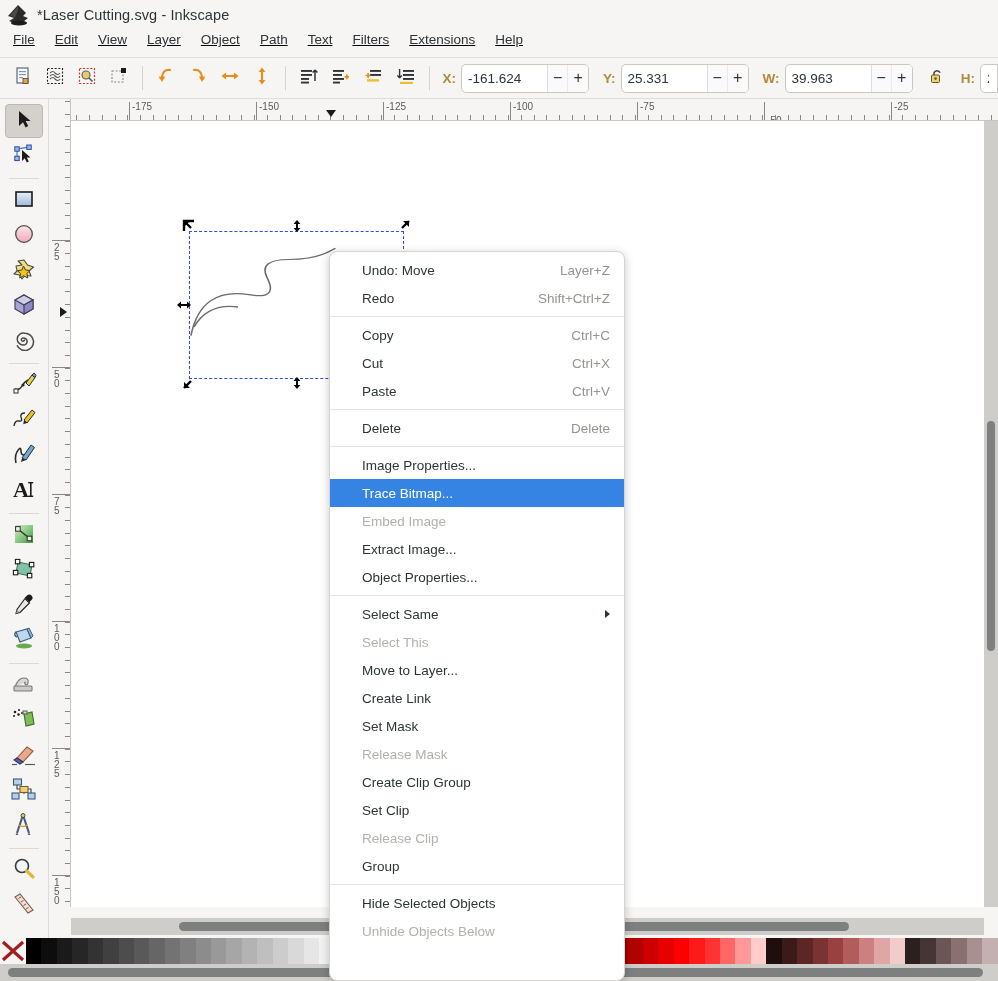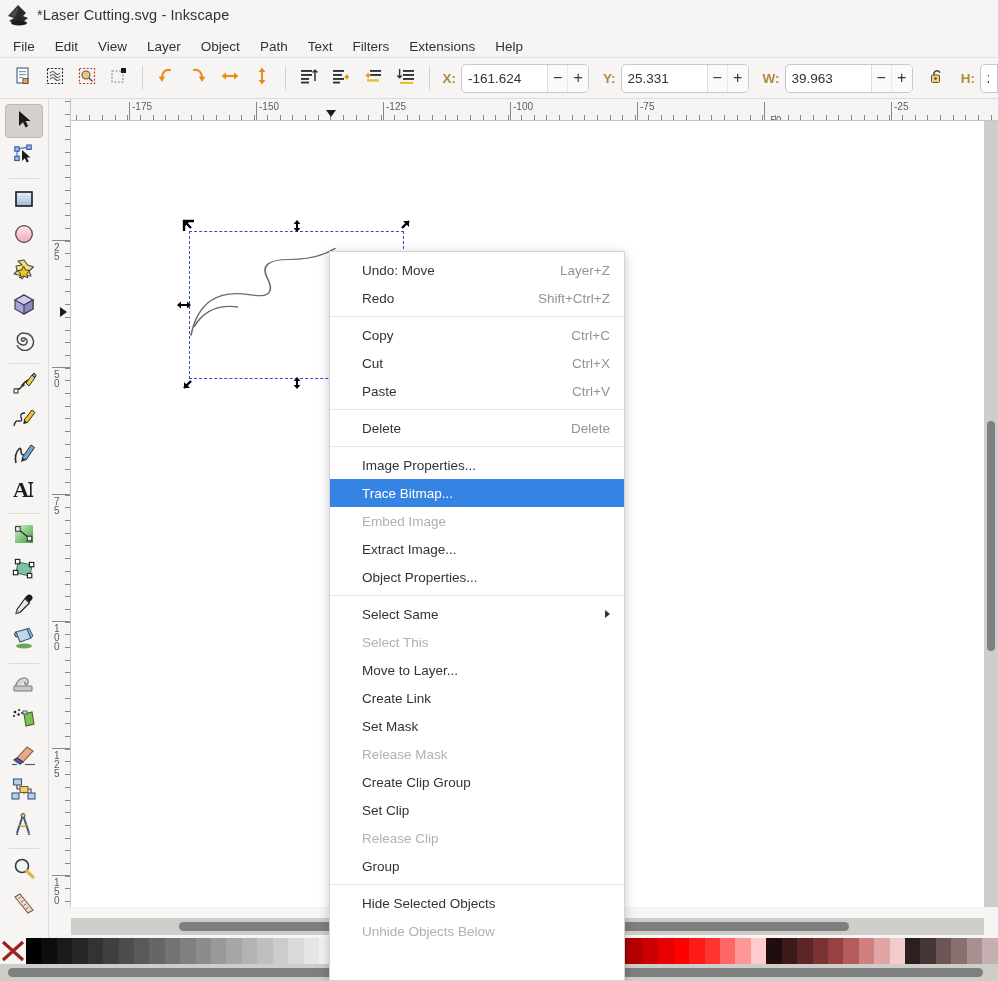--- a/index.html
+++ b/index.html
@@ -25,22 +25,23 @@
   #titlebar .app-icon { width: 30px; height: 22px; margin-left: 5px; position: relative; }
   #titlebar .title-text {
     font-size: 14.5px; color: #2e3436; margin-left: 2px;
     letter-spacing: 0.1px;
   }
 
   
   #menubar {
     position: absolute; left: 0; top: 29px; width: 998px; height: 29px;
     background: #f6f5f4;
-    display: flex; align-items: flex-end;
+    display: flex; align-items: flex-start;
     border-bottom: 1px solid #e2e0de;
+    text-decoration: underline;
   }
   #menubar .mi {
     font-size: 13.5px; color: #2e3436;
     padding: 3px 10px; cursor: default; white-space: nowrap;
   }
   #menubar .mi:first-child { margin-left: 3px; }
 
   
   #toolbar {
     position: absolute; left: 0; top: 58px; width: 998px; height: 41px;
@@ -165,21 +166,21 @@
     position: absolute; left: 8px; top: 4px; width: 975px; height: 9px;
     background: #7e807f; border-radius: 5px;
   }
 
   
   #ctxmenu {
     position: absolute; left: 329px; top: 251px;
     width: 296px; height: 730px;
     background: #ffffff;
     border: 1px solid #d6d3d0;
-    border-radius: 0;
+    border-radius: 8px;
     box-shadow: 0 2px 10px rgba(0,0,0,0.22);
     padding: 4px 0 0 0;
     overflow: hidden;
     z-index: 50;
   }
   .cm-item {
     display: flex; align-items: center; justify-content: space-between;
     height: 28px; padding: 0 14px 0 32px;
     font-size: 13.5px; color: #2e3436; cursor: default;
     position: relative;

